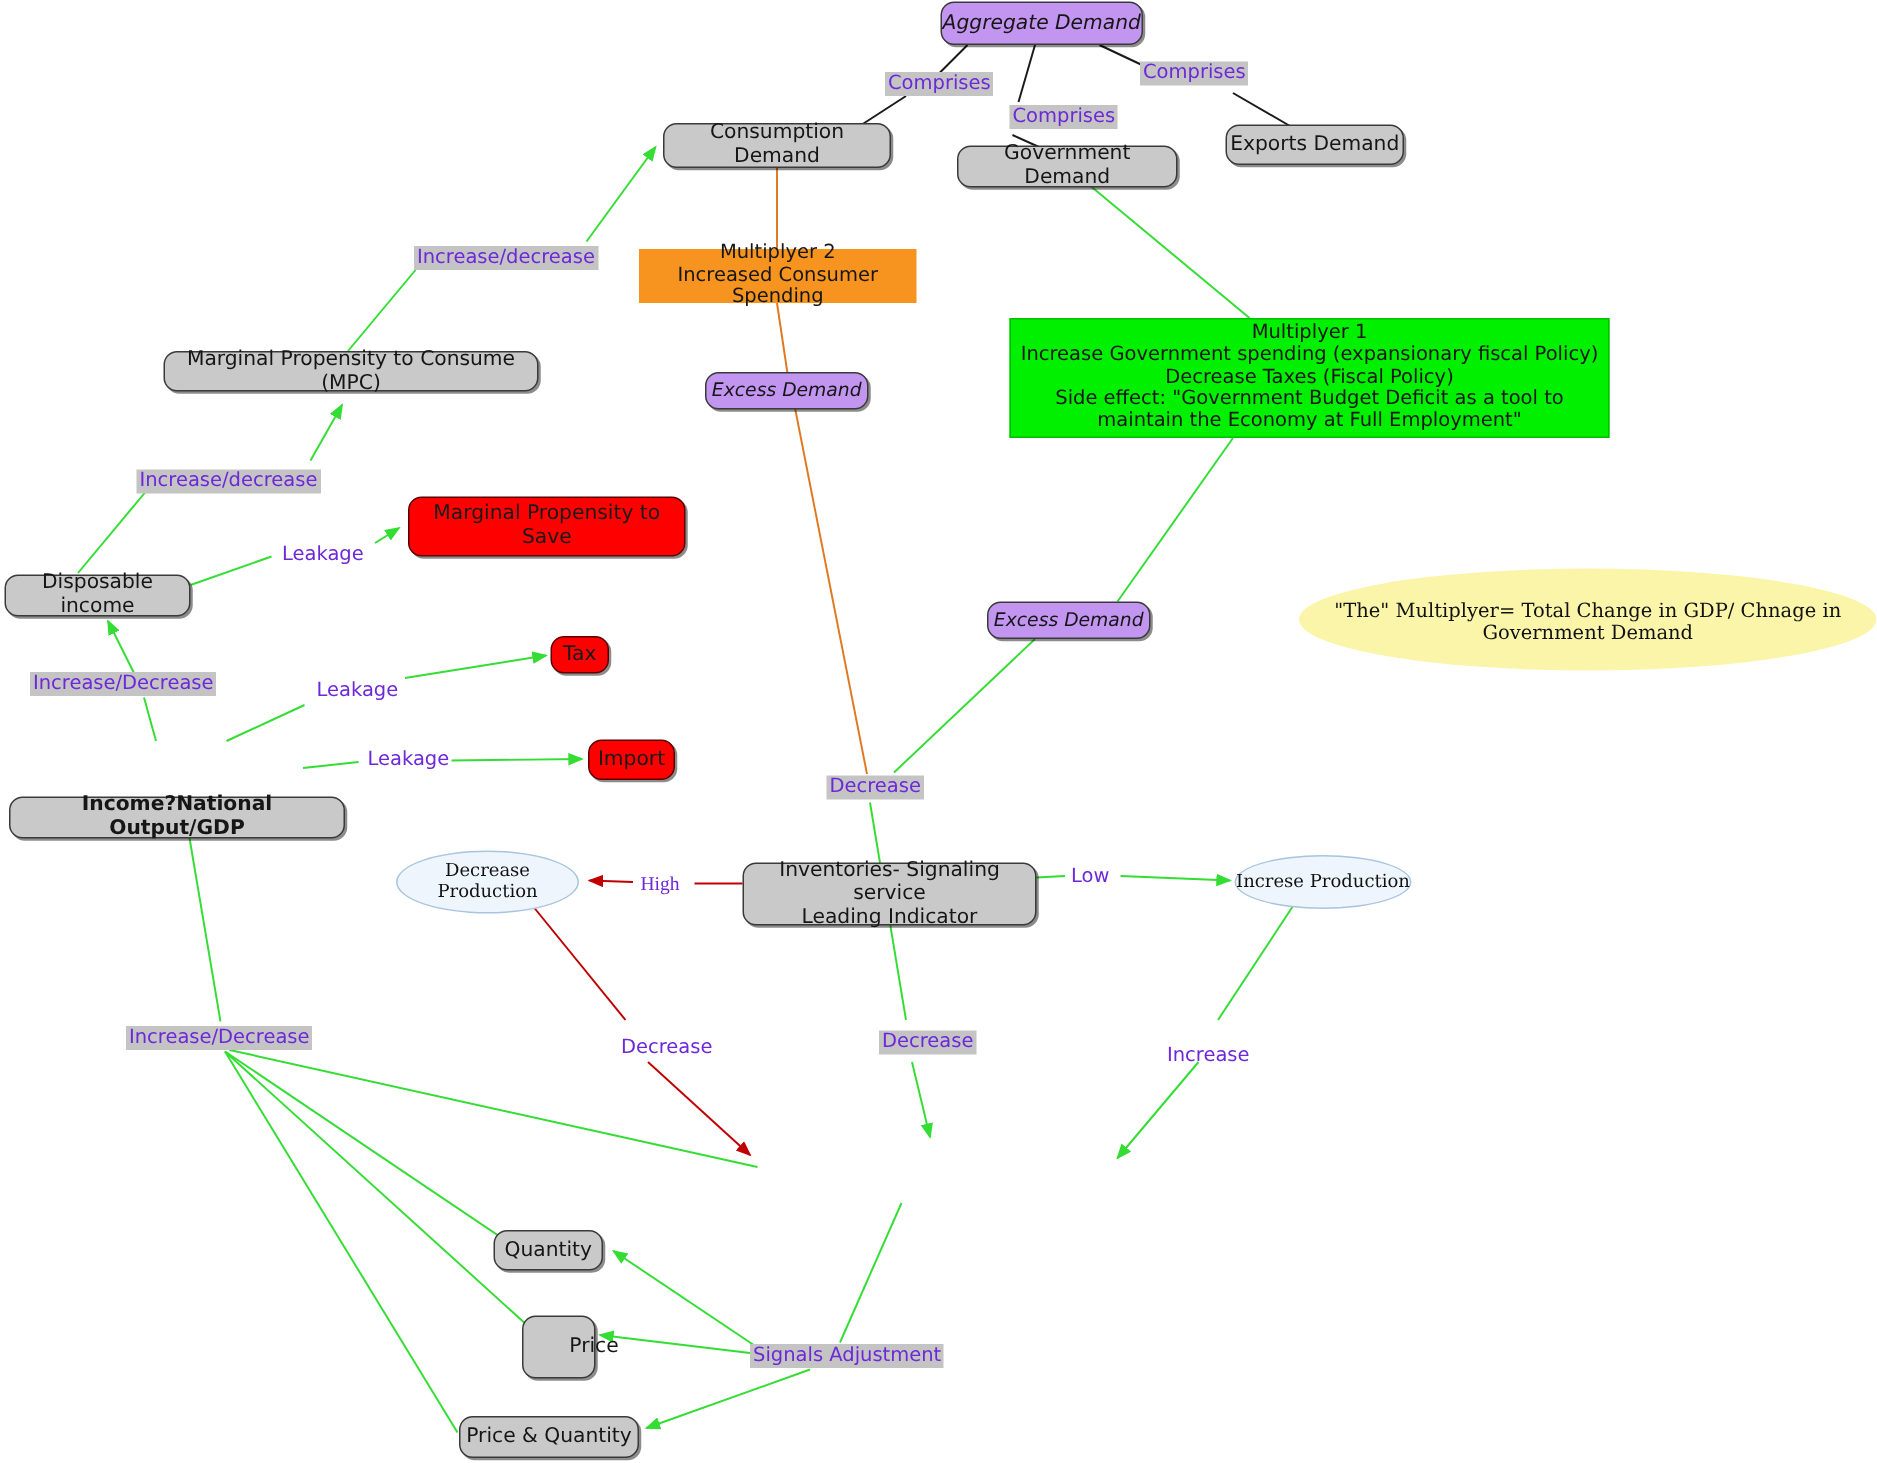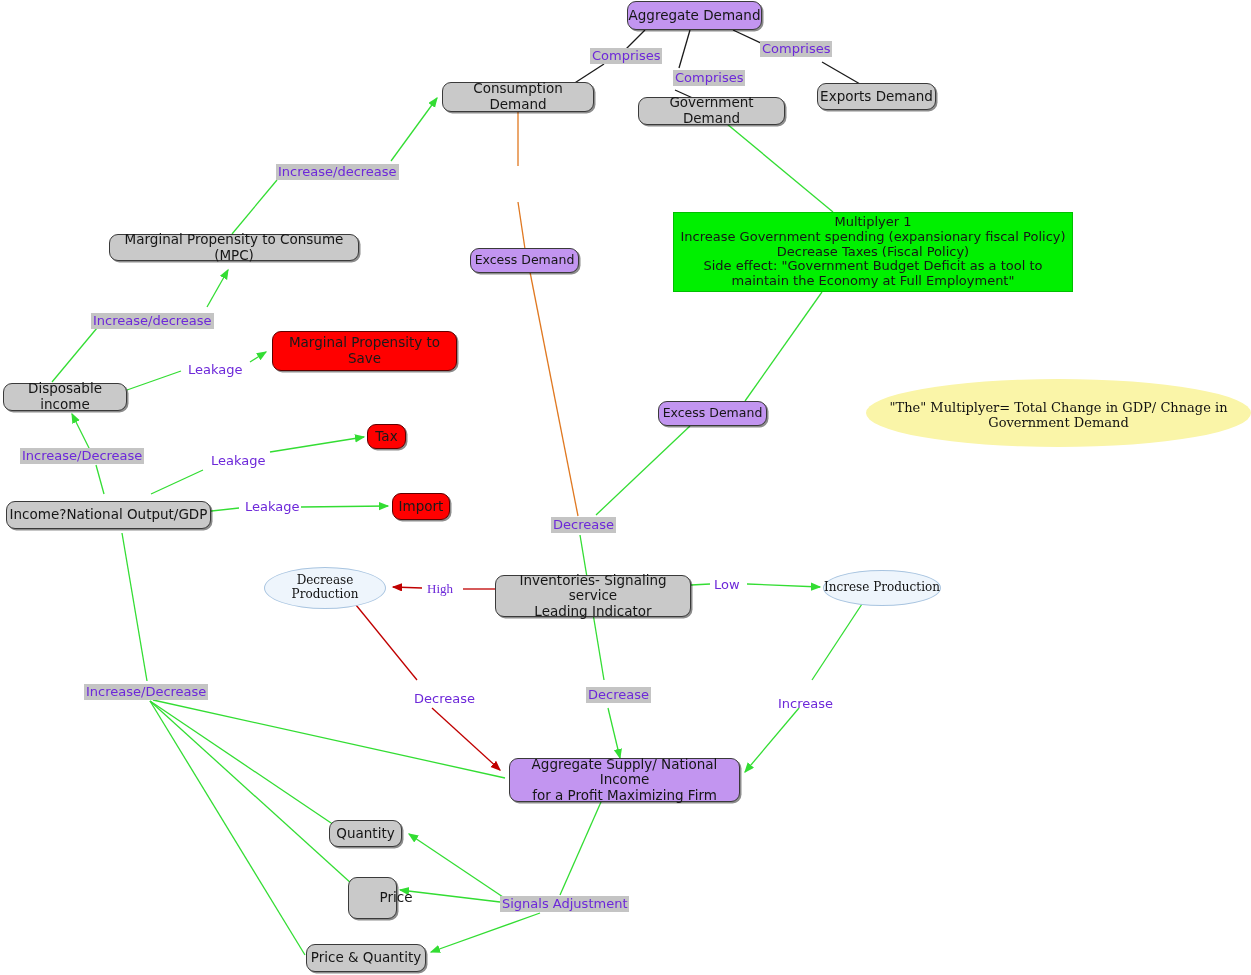--- a/index.html
+++ b/index.html
@@ -8,21 +8,21 @@
   #edges{position:absolute;left:0;top:0;width:1251px;height:975px;pointer-events:none;}
 
   .node{position:absolute;box-sizing:border-box;display:flex;align-items:center;
         justify-content:center;text-align:center;line-height:1.15;
         font-size:13.5px;color:#161616;white-space:pre-line;}
 
   
   .rect{border:1.6px solid #3a3a3a;border-radius:9px;
         box-shadow:1.5px 1.5px 0 rgba(0,0,0,0.45);}
   .gray{background:#c9c9c9;}
-  .purple{background:#c295f0;}
+  .purple{background:#c295f0;font-style:italic;}
   .red{background:#ff0000;border-color:#5e0000;}
   .green-box{background:#00f000;border:1px solid #00c000;border-radius:0;box-shadow:none;}
   .orange-box{background:#f79420;border:none;border-radius:0;box-shadow:none;}
 
   
   .ellipse{border:1.3px solid #a8c4e0;border-radius:50%;background:#eef5fc;
            font-family:"DejaVu Serif","Liberation Serif",serif;font-size:12px;color:#111;}
   .yellow-ellipse{border:none;background:#faf5a8;border-radius:50%;
            font-family:"DejaVu Serif","Liberation Serif",serif;font-size:13px;color:#111;
            align-items:flex-start;padding-top:22px;}
@@ -111,20 +111,22 @@
   </svg>
 
   <div class="node rect purple" style="left:627px;top:1px;width:135px;height:29px;">Aggregate Demand</div>
 
   <div class="node rect gray" style="left:442px;top:82px;width:152px;height:30px;">Consumption Demand</div>
 
   <div class="node rect gray" style="left:638px;top:97px;width:147px;height:28px;">Government Demand</div>
 
   <div class="node rect gray" style="left:817px;top:83px;width:119px;height:27px;">Exports Demand</div>
 
+  <div class="node orange-box" style="left:426px;top:166px;width:185px;height:36px;font-size:13px;">Multiplyer 2
+Increased Consumer Spending</div>
 
   <div class="node rect purple" style="left:470px;top:248px;width:109px;height:25px;font-size:12.5px;">Excess Demand</div>
 
   <div class="node green-box" style="left:673px;top:212px;width:400px;height:80px;font-size:13px;padding:0 0;">Multiplyer 1
 Increase Government spending (expansionary fiscal Policy)
 Decrease Taxes (Fiscal Policy)
 Side effect: "Government Budget Deficit as a tool to maintain the Economy at Full Employment"</div>
 
   <div class="node rect purple" style="left:658px;top:401px;width:109px;height:25px;font-size:12.5px;">Excess Demand</div>
 
@@ -133,31 +135,29 @@
   <div class="node rect gray" style="left:109px;top:234px;width:250px;height:27px;">Marginal Propensity to Consume (MPC)</div>
 
   <div class="node rect red" style="left:272px;top:331px;width:185px;height:40px;color:#1a1a1a;">Marginal Propensity to Save</div>
 
   <div class="node rect gray" style="left:3px;top:383px;width:124px;height:28px;">Disposable income</div>
 
   <div class="node rect red" style="left:367px;top:424px;width:39px;height:25px;color:#1a1a1a;">Tax</div>
 
   <div class="node rect red" style="left:392px;top:493px;width:58px;height:27px;color:#1a1a1a;">Import</div>
 
-  <div class="node rect gray" style="left:6px;top:501px;width:205px;height:28px;">Income?National Output/GDP</div>
+  <div class="node rect gray" style="left:6px;top:531px;width:224px;height:28px;font-weight:bold;">Income?National Output/GDP</div>
 
   <div class="node ellipse" style="left:264px;top:567px;width:122px;height:42px;">Decrease Production</div>
 
   <div class="node rect gray" style="left:495px;top:575px;width:196px;height:42px;">Inventories- Signaling service
 Leading Indicator</div>
 
   <div class="node ellipse" style="left:823px;top:570px;width:118px;height:36px;">Increse Production</div>
 
-  <div class="node rect purple" style="left:509px;top:758px;width:231px;height:44px;">Aggregate Supply/ National Income
-for a Profit Maximizing Firm</div>
 
   <div class="node rect gray" style="left:329px;top:820px;width:73px;height:27px;">Quantity</div>
 
   <div class="node rect gray" style="left:348px;top:877px;width:48px;height:42px;padding-left:47px;">Price</div>
 
   <div class="node rect gray" style="left:306px;top:944px;width:120px;height:28px;">Price &amp; Quantity</div>
 
   <div class="elabel" style="left:590px;top:48px;">Comprises</div>
 
   <div class="elabel" style="left:673px;top:70px;">Comprises</div>

